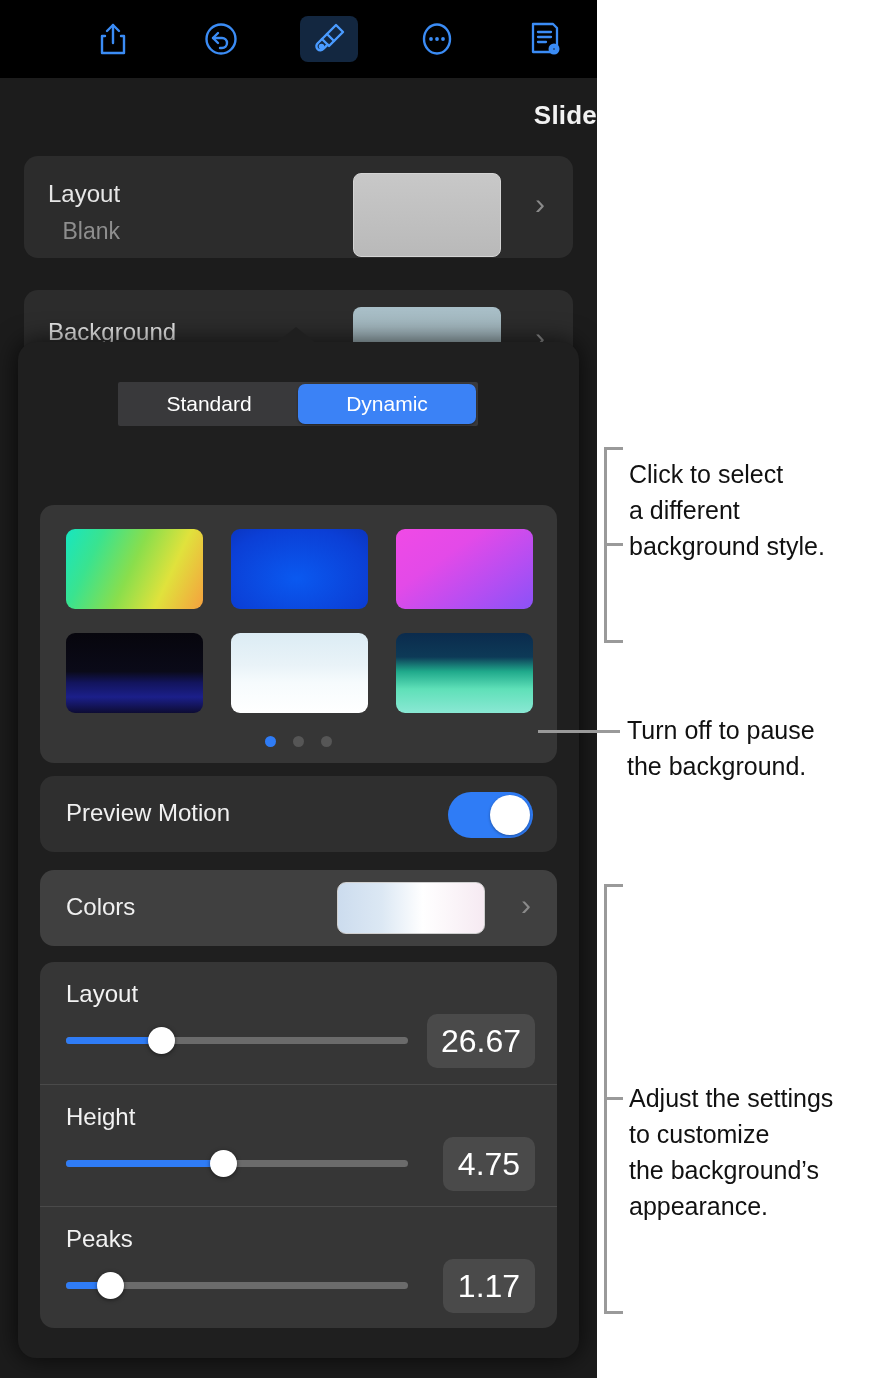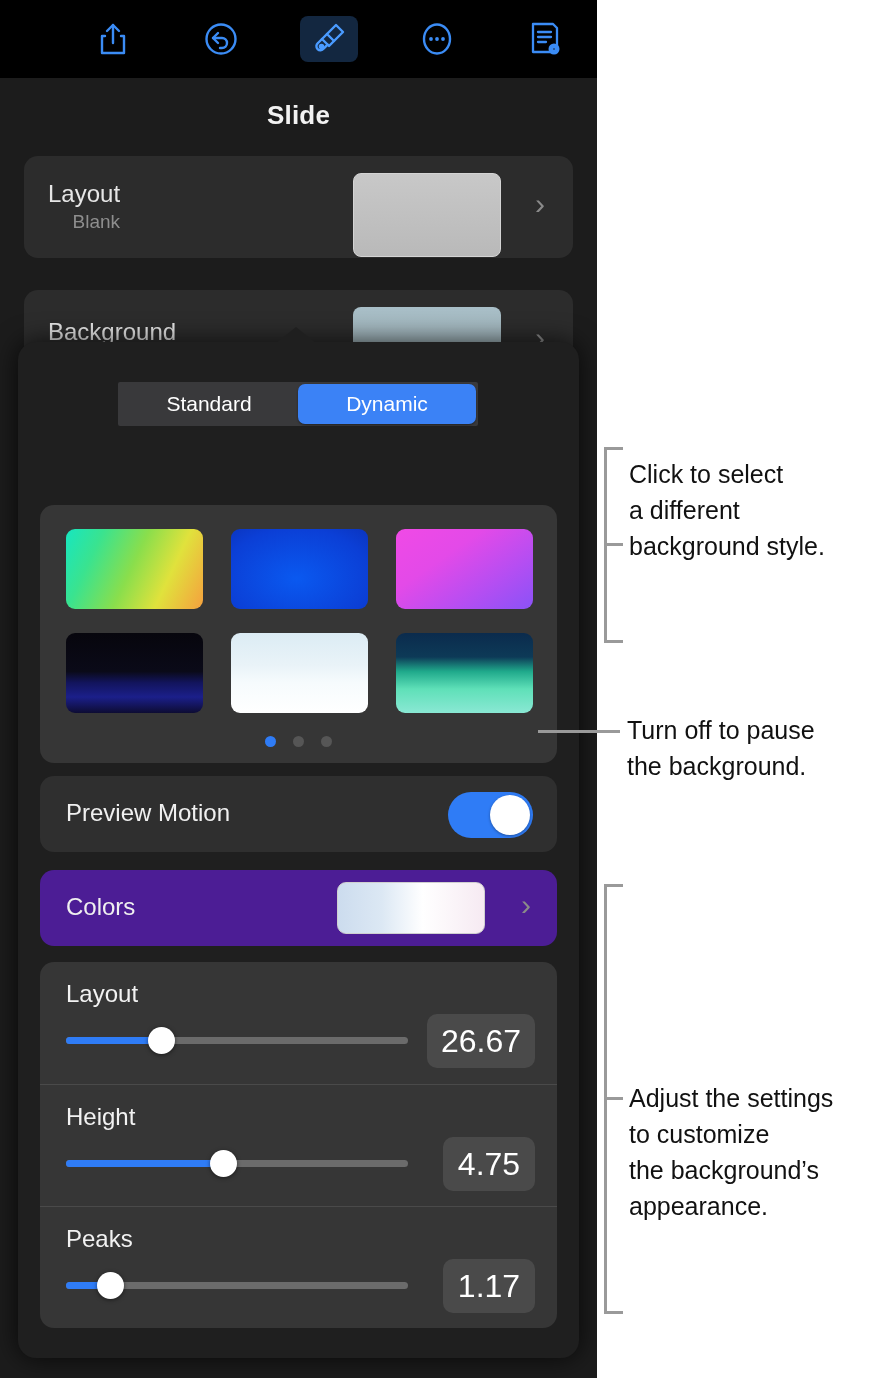--- a/index.html
+++ b/index.html
@@ -34,30 +34,30 @@
   .tbtn.active { background: #132740; }
   .tbtn svg { display: block; }
 
   
   .inspector {
     position: absolute; left: 0; top: 78px; width: 597px; height: 1300px;
     background: #1c1c1c;
   }
   .panel-title {
     position: absolute; left: 0; top: 22px; width: 597px;
-    text-align: center; color: #f2f2f2; font-size: 26px; font-weight: bold;
+    text-align: right; color: #f2f2f2; font-size: 26px; font-weight: bold;
     letter-spacing: .2px;
   }
 
   .row-card {
     position: absolute; left: 24px; width: 549px;
     background: #2c2c2c; border-radius: 14px;
   }
   .row-label { color: #e6e6e6; font-size: 24px; }
-  .row-sub { color: #8e8e8e; font-size: 19px; margin-top: 3px; }
+  .row-sub { color: #8e8e8e; font-size: 23px; margin-top: 10px; }
   .chev {
     color: #8a8a8a; font-size: 30px; line-height: 1; font-weight: 300;
   }
 
   #layout-card { top: 78px; height: 102px; }
   #layout-text { position: absolute; left: 24px; top: 24px; text-align: right; }
   #layout-thumb {
     position: absolute; right: 72px; top: 17px;
     width: 148px; height: 84px; border-radius: 8px;
     background: linear-gradient(180deg,#c8c8c8 0%, #b9b9b9 100%);
@@ -133,21 +133,21 @@
   .knob {
     position: absolute; right: 3px; top: 3px;
     width: 40px; height: 40px; border-radius: 50%; background: #ffffff;
     box-shadow: 0 1px 3px rgba(0,0,0,.35);
   }
 
   
   .colors-card {
     position: absolute; left: 22px; top: 528px;
     width: 517px; height: 76px;
-    background: #4c1d95; border-radius: 14px;
+    background: #404040; border-radius: 14px;
   }
   .colors-label { position: absolute; left: 26px; top: 23px; color: #f0f0f0; font-size: 24px; }
   .colors-swatch {
     position: absolute; right: 72px; top: 12px;
     width: 148px; height: 52px; border-radius: 9px;
     border: 1px solid #cfcfcf;
     background: linear-gradient(90deg, #ccdcee 0%, #dce8f4 30%, #ffffff 58%, #f6eaf2 100%);
   }
   .colors-chev { position: absolute; right: 26px; top: 20px; }
 

